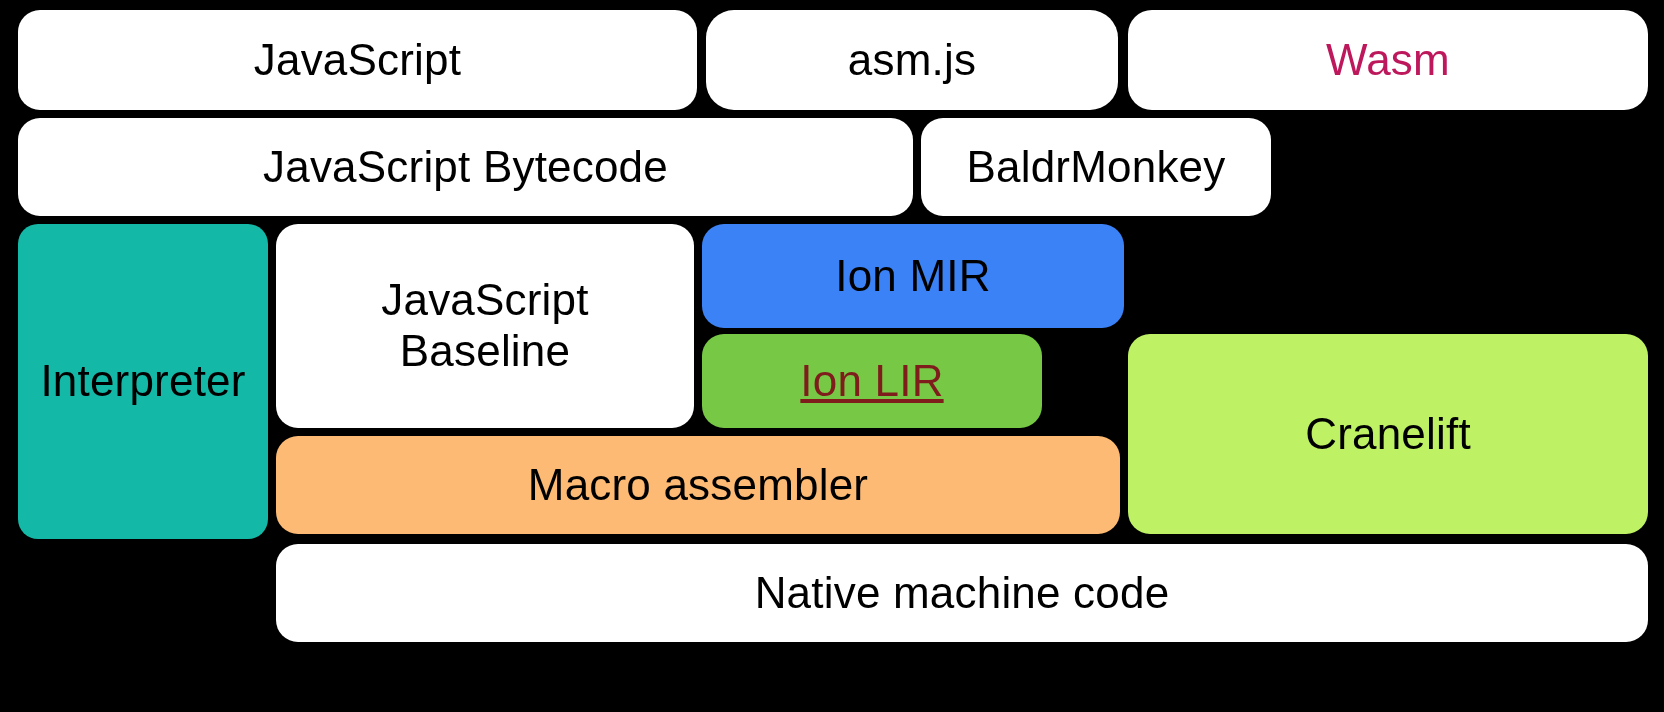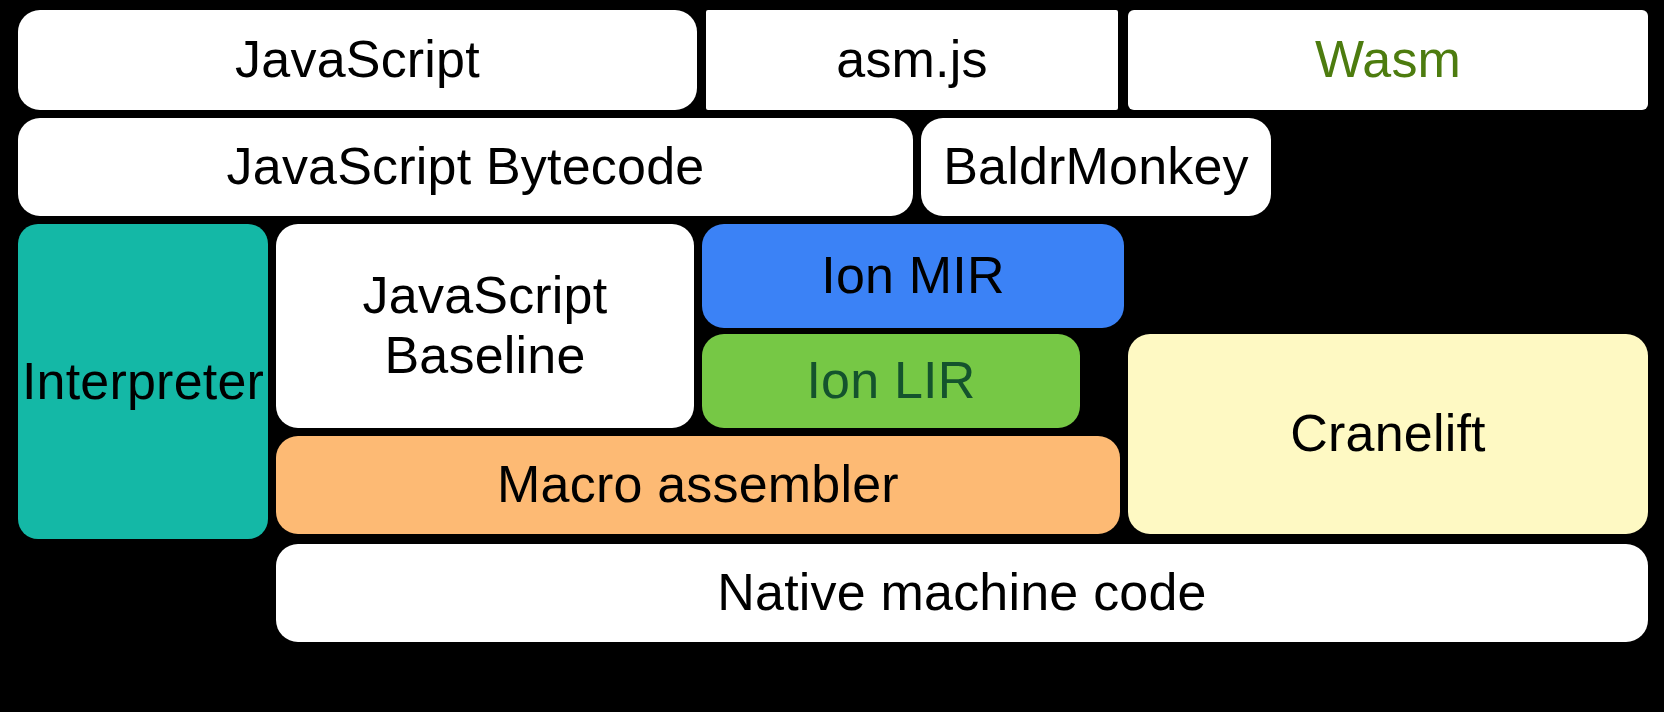--- a/index.html
+++ b/index.html
@@ -19,41 +19,41 @@
   }
   .node {
     position: absolute;
     box-sizing: border-box;
     display: flex;
     align-items: center;
     justify-content: center;
     text-align: center;
     border-radius: 22px;
     color: #000000;
-    font-size: 52px;
+    font-size: 44px;
     line-height: 1.15;
     letter-spacing: 0.2px;
     white-space: pre-line;
     -webkit-font-smoothing: antialiased;
   }
   .fill-white { background: #FFFFFF; }
   .fill-gray  { background: #EAEAEA; }
   .fill-green { background: #76C845; }
   .fill-pink  { background: #F67C8B; }
 </style>
 </head>
 <body>
 
 <div id="diagram" style="background: rgb(0, 0, 0);">
     <div class="node fill-white" style="left: 18px; top: 10px; width: 679px; height: 100px; border-radius: 22px; background: rgb(255, 255, 255); color: rgb(0, 0, 0);">JavaScript</div>
-    <div class="node fill-white" style="left: 706px; top: 10px; width: 412px; height: 100px; border-radius: 2px; background: rgb(255, 255, 255); color: rgb(0, 0, 0);">asm.js</div>
-    <div class="node fill-white" style="left: 1128px; top: 10px; width: 520px; height: 100px; border-radius: 6px; background: rgb(255, 255, 255); color: #4d7c0f;">Wasm</div>
+    <div class="node fill-white" style="left: 706px; top: 10px; width: 412px; height: 100px; border-radius: 28px; background: rgb(255, 255, 255); color: rgb(0, 0, 0);">asm.js</div>
+    <div class="node fill-white" style="left: 1128px; top: 10px; width: 520px; height: 100px; border-radius: 24px; background: rgb(255, 255, 255); color: #be185d;">Wasm</div>
     <div class="node fill-white" style="left: 18px; top: 118px; width: 895px; height: 98px; border-radius: 22px; background: rgb(255, 255, 255); color: rgb(0, 0, 0);">JavaScript Bytecode</div>
     <div class="node fill-white" style="left: 921px; top: 118px; width: 350px; height: 98px; border-radius: 22px; background: rgb(255, 255, 255); color: rgb(0, 0, 0);">BaldrMonkey</div>
     <div class="node fill-gray" style="left: 18px; top: 224px; width: 250px; height: 315px; border-radius: 20px; background: #14b8a6; color: rgb(0, 0, 0);">Interpreter</div>
     <div class="node fill-white" style="left: 276px; top: 224px; width: 418px; height: 204px; border-radius: 22px; background: rgb(255, 255, 255); color: rgb(0, 0, 0);">JavaScript
 Baseline</div>
     <div class="node fill-green" style="left: 702px; top: 224px; width: 422px; height: 104px; border-radius: 22px; background: #3b82f6; color: rgb(0, 0, 0);">Ion MIR</div>
-    <div class="node fill-green" style="left: 702px; top: 334px; width: 378px; height: 94px; border-radius: 22px; background: rgb(118, 200, 69); color: #14532d;">Ion LIR</div>
-    <div class="node fill-pink" style="left: 1128px; top: 334px; width: 520px; height: 200px; border-radius: 22px; background: #fef9c3; color: rgb(0, 0, 0);">Cranelift</div>
+    <div class="node fill-green" style="left: 702px; top: 334px; width: 340px; height: 94px; border-radius: 22px; background: rgb(118, 200, 69); color: #7f1d1d; text-decoration: underline;">Ion LIR</div>
+    <div class="node fill-pink" style="left: 1128px; top: 334px; width: 520px; height: 200px; border-radius: 22px; background: #bef264; color: rgb(0, 0, 0);">Cranelift</div>
     <div class="node fill-white" style="left: 276px; top: 436px; width: 844px; height: 98px; border-radius: 22px; background: #fdba74; color: rgb(0, 0, 0);">Macro assembler</div>
     <div class="node fill-white" style="left: 276px; top: 544px; width: 1372px; height: 98px; border-radius: 22px; background: rgb(255, 255, 255); color: rgb(0, 0, 0);">Native machine code</div>
   </div>
 
 </body></html>

